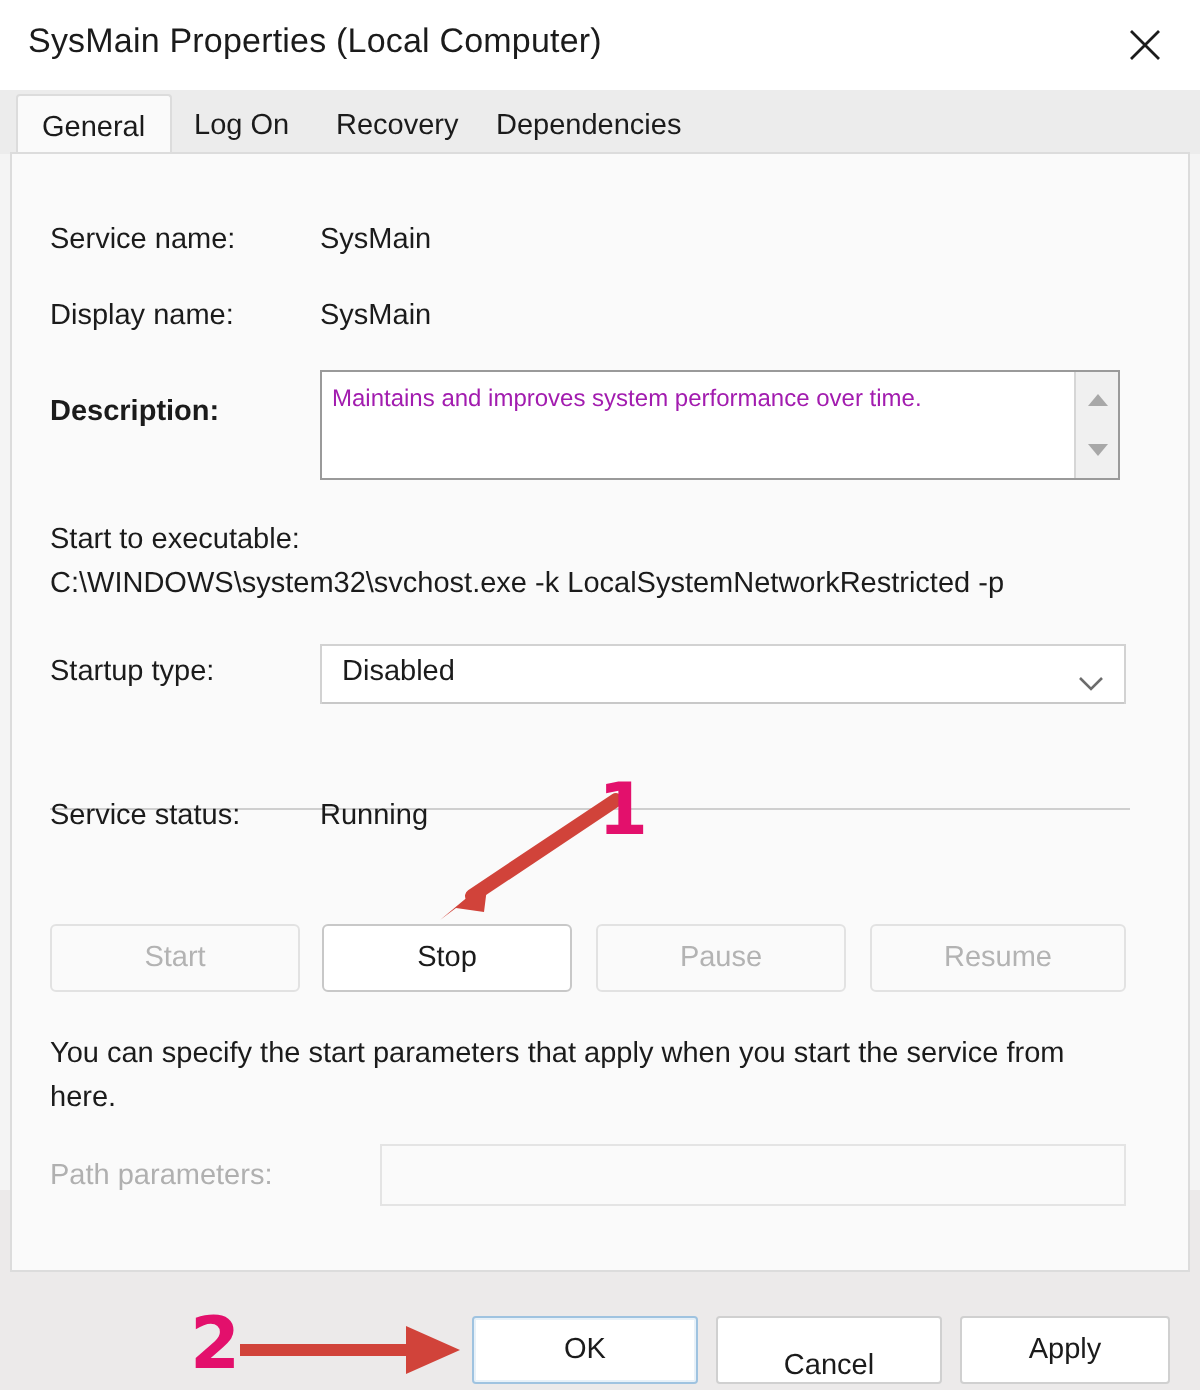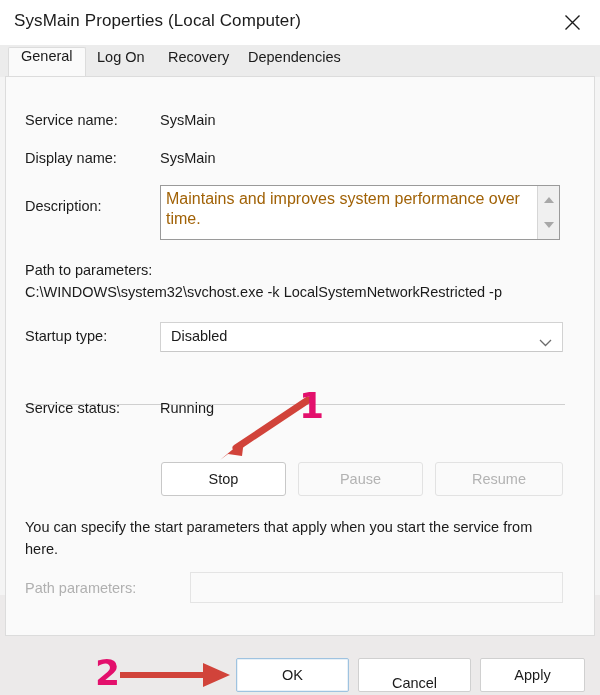--- a/index.html
+++ b/index.html
@@ -56,20 +56,21 @@
     left: 0; top: 45px;
     width: 600px; height: 32px;
     background: #ececec;
   }
   .tab {
     position: absolute;
     top: 4px;
     height: 28px;
     padding: 0 12px;
     display: flex;
+    align-items: center;
     font-size: 14.5px;
     color: #1b1b1b;
     white-space: nowrap;
     cursor: default;
   }
   .tab.active {
     background: #fafafa;
     border-top: 1px solid #dcdcdc;
     border-left: 1px solid #dcdcdc;
     border-right: 1px solid #dcdcdc;
@@ -108,23 +109,23 @@
     left: 160px; top: 185px;
     width: 400px; height: 55px;
     background: #ffffff;
     border: 1px solid #9a9a9a;
     box-sizing: border-box;
   }
   .desc-text {
     position: absolute;
     left: 5px; top: 3px;
     width: 362px;
-    font-size: 16px;
+    font-size: 12px;
     line-height: 20px;
-    color: #a16207;
+    color: #a21caf;
   }
   .desc-scroll {
     position: absolute;
     right: 0; top: 0;
     width: 22px; height: 100%;
     background: #f0f0f0;
     border-left: 1px solid #d6d6d6;
     box-sizing: border-box;
   }
   .sb-arrow {
@@ -308,52 +309,55 @@
   </div>
 
   <div class="panel"></div>
 
   <div class="row-label" style="left:25px; top:112px;">Service name:</div>
   <div class="row-value" style="left:160px; top:112px;">SysMain</div>
 
   <div class="row-label" style="left:25px; top:150px;">Display name:</div>
   <div class="row-value" style="left:160px; top:150px;">SysMain</div>
 
-  <div class="row-label" style="left:25px; top:198px;">Description:</div>
+  <div class="row-label" style="left:25px; top:198px;font-weight:bold;">Description:</div>
   <div class="desc-box">
     <div class="desc-text">Maintains and improves system performance over time.</div>
     <div class="desc-scroll">
       <div class="sb-arrow up">
           <div class="tri-up"></div>
         </div>
       <div class="sb-arrow down">
           <div class="tri-down"></div>
         </div>
     </div>
   </div>
 
-  <div class="row-label path-label">Path to parameters:</div>
+  <div class="row-label path-label">Start to executable:</div>
   <div class="row-value path-value">C:\WINDOWS\system32\svchost.exe -k LocalSystemNetworkRestricted -p</div>
 
   <div class="row-label" style="left:25px; top:328px;">Startup type:</div>
   <div class="combo">
     <div class="combo-value">Disabled</div>
     <div class="combo-chevron">
       <svg width="13" height="8" viewBox="0 0 13 8">
         <path d="M1 1 L6.5 6.5 L12 1" stroke="#6c6c6c" stroke-width="1.3" fill="none"></path>
       </svg>
     </div>
     <div class="combo-underline"></div>
   </div>
 
   <div class="separator"></div>
 
   <div class="row-label" style="left:25px; top:400px; top:400px;">Service status:</div>
   <div class="row-value" style="left:160px; top:400px;">Running</div>
 
+  <div class="svc-btn" style="left:25px;  width:125px;">
+      <span>Start</span>
+    </div>
   <div class="svc-btn enabled" style="left:161px; width:125px;">
       <span>Stop</span>
     </div>
   <div class="svc-btn" style="left:435px; width:128px;">
       <span>Resume</span>
     </div>
   <div class="svc-btn" style="left:298px; width:125px;">
       <span>Pause</span>
     </div>
 

